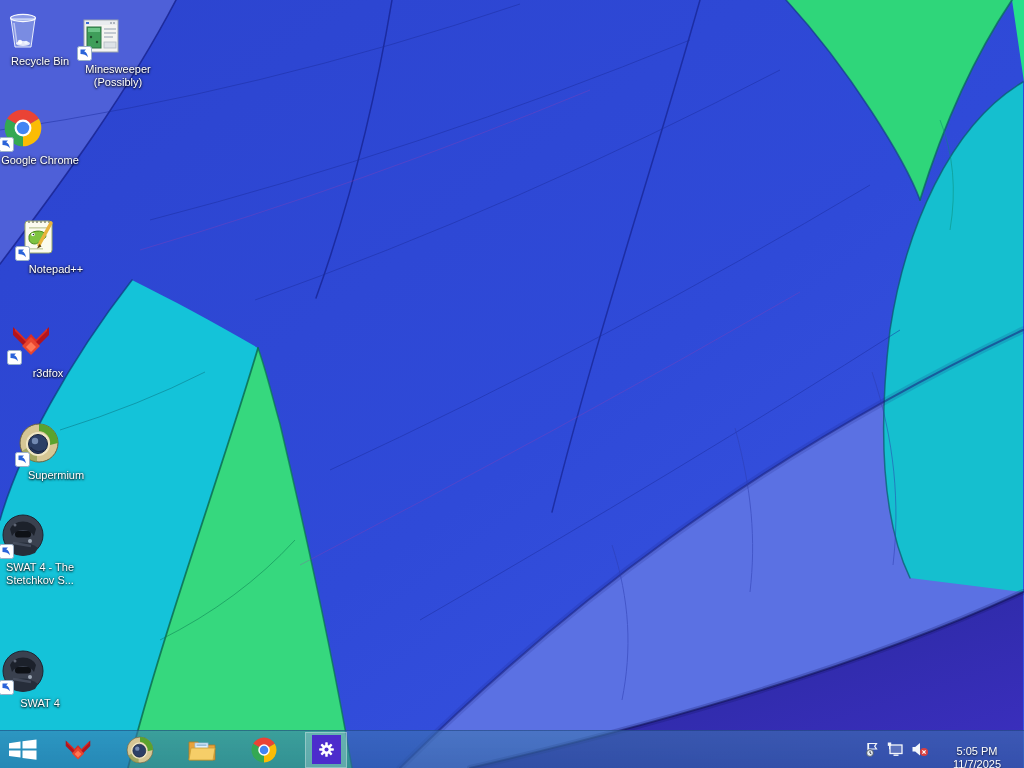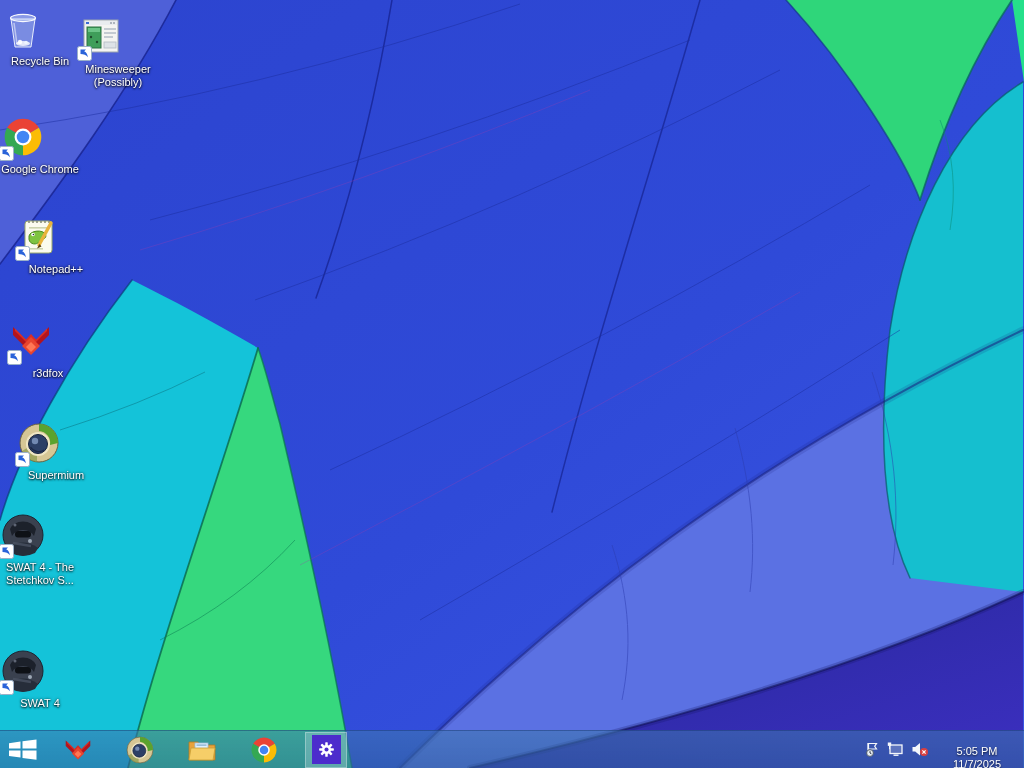--- a/index.html
+++ b/index.html
@@ -140,21 +140,21 @@
           <rect x="25" y="27" width="12" height="6" fill="#dde2e7" stroke="#b2bac2" stroke-width=".8"></rect>
         </svg>
         <svg class="sc" viewBox="0 0 15 15">
           <rect x=".5" y=".5" width="14" height="14" rx="2" fill="#fff" stroke="#9ab0c8"></rect>
           <path d="M3.5,3.5 L9,3.5 L7.2,5.3 C9.6,6.5 10.6,8.8 10.9,11.3 C9.2,9.2 6.8,8.2 3.5,8.1 Z" fill="#2a63d9"></path>
         </svg>
       </div>
       <div class="dlabel">Minesweeper (Possibly)</div>
     </div>
 
-    <div class="dicon" style="left:0;top:114px">
+    <div class="dicon" style="left:0;top:105px">
       <div class="art">
         <svg class="main" width="44" height="44" viewBox="0 0 48 48">
           <path d="M24,24 L6.7,14 A20,20 0 0 1 41.3,14 Z" fill="#ea4335"></path>
           <path d="M24,24 L24,44 A20,20 0 0 1 6.7,14 Z" fill="#34a853"></path>
           <path d="M24,24 L41.3,14 A20,20 0 0 1 24,44 Z" fill="#fbbc05"></path>
           <circle cx="24" cy="24" r="9.2" fill="#fff"></circle>
           <circle cx="24" cy="24" r="6.8" fill="#4285f4"></circle>
         </svg>
         <svg class="sc" viewBox="0 0 15 15">
           <rect x=".5" y=".5" width="14" height="14" rx="2" fill="#fff" stroke="#9ab0c8"></rect>

